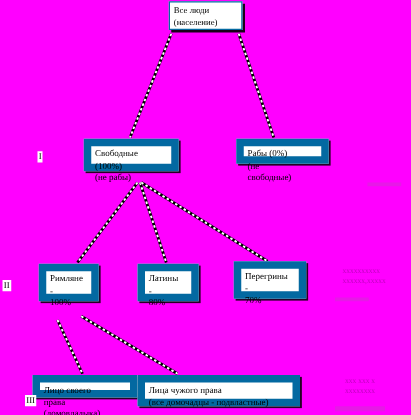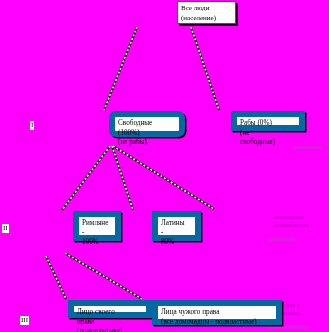--- a/index.html
+++ b/index.html
@@ -24,30 +24,29 @@
     background: #FFFFFF;
     border: 6px solid #0369a1;
     box-sizing: border-box;
     color: #000000;
     font-size: 7.2px;
     line-height: 9.5px;
     padding: 2px 14px 2px 3px;
     white-space: pre-line;
     z-index: 5;
     box-shadow: 1.5px 1.5px 0 rgba(0,0,0,0.85);
-    margin-left: 42px;
   }
   #node-all {
     left: 135px; top: 1px; width: 59px; height: 23px;
     font-size: 7px; line-height: 9.5px;
     border-width: 1px;
     box-shadow: 2px 2px 0 rgba(0,0,0,0.9);
   }
   #node-free {
-    left: 67px; top: 111px; width: 76px; height: 26px; border-radius: 7px;
+    left: 67px; top: 111px; width: 76px; height: 26px;
   }
   #node-slaves {
     left: 189px; top: 111px; width: 74px; height: 20px;
   }
   #node-romans {
     left: 31px; top: 211px; width: 48px; height: 30px;
   }
   #node-latins {
     left: 110px; top: 211px; width: 49px; height: 30px;
   }
@@ -150,20 +149,22 @@
 
   <div class="node" id="node-slaves">Рабы (0%)
 (не свободные)</div>
 
   <div class="node" id="node-romans">Римляне -
 100%</div>
 
   <div class="node" id="node-latins">Латины -
 80%</div>
 
+  <div class="node" id="node-peregrines">Перегрины -
+70%</div>
 
   <div class="node" id="node-sui-iuris">Лицо своего права
 (домовладыка)</div>
 
   <div class="node" id="node-alieni-iuris">Лица чужого права
 (все домочадцы - подвластные)</div>
 
   <div class="row-marker" id="marker-I">I</div>
 
   <div class="row-marker" id="marker-II">II</div>

